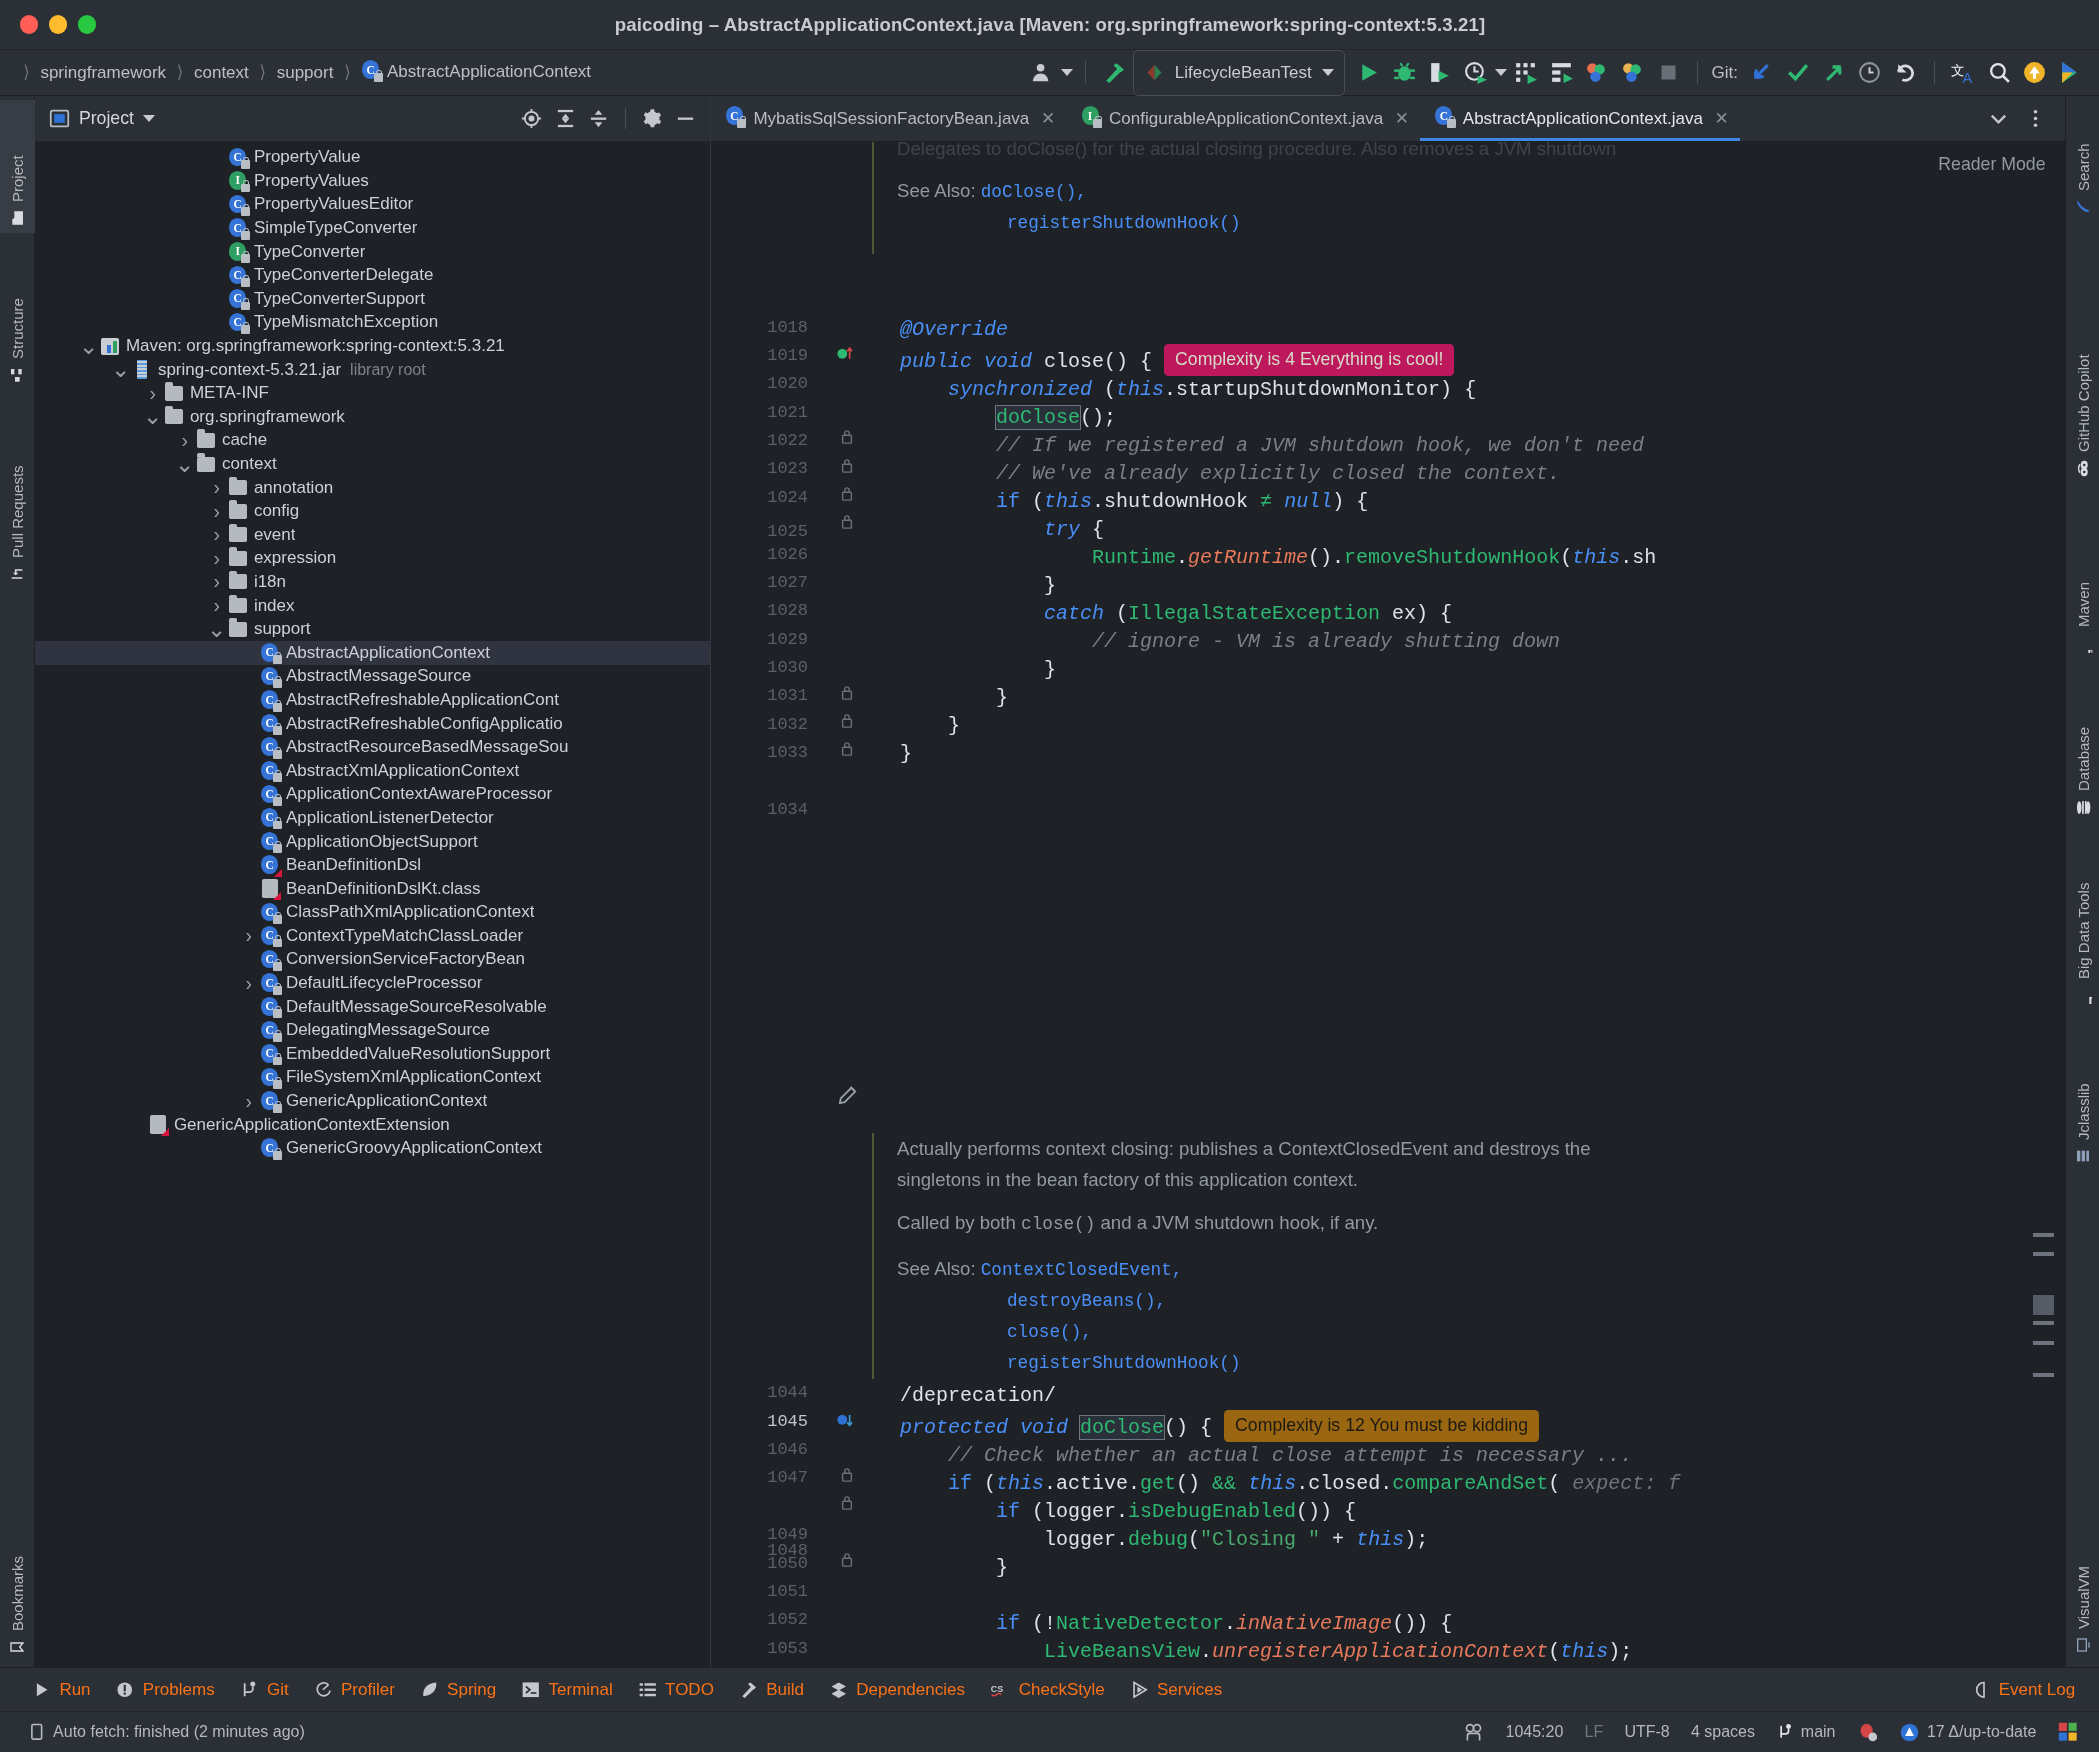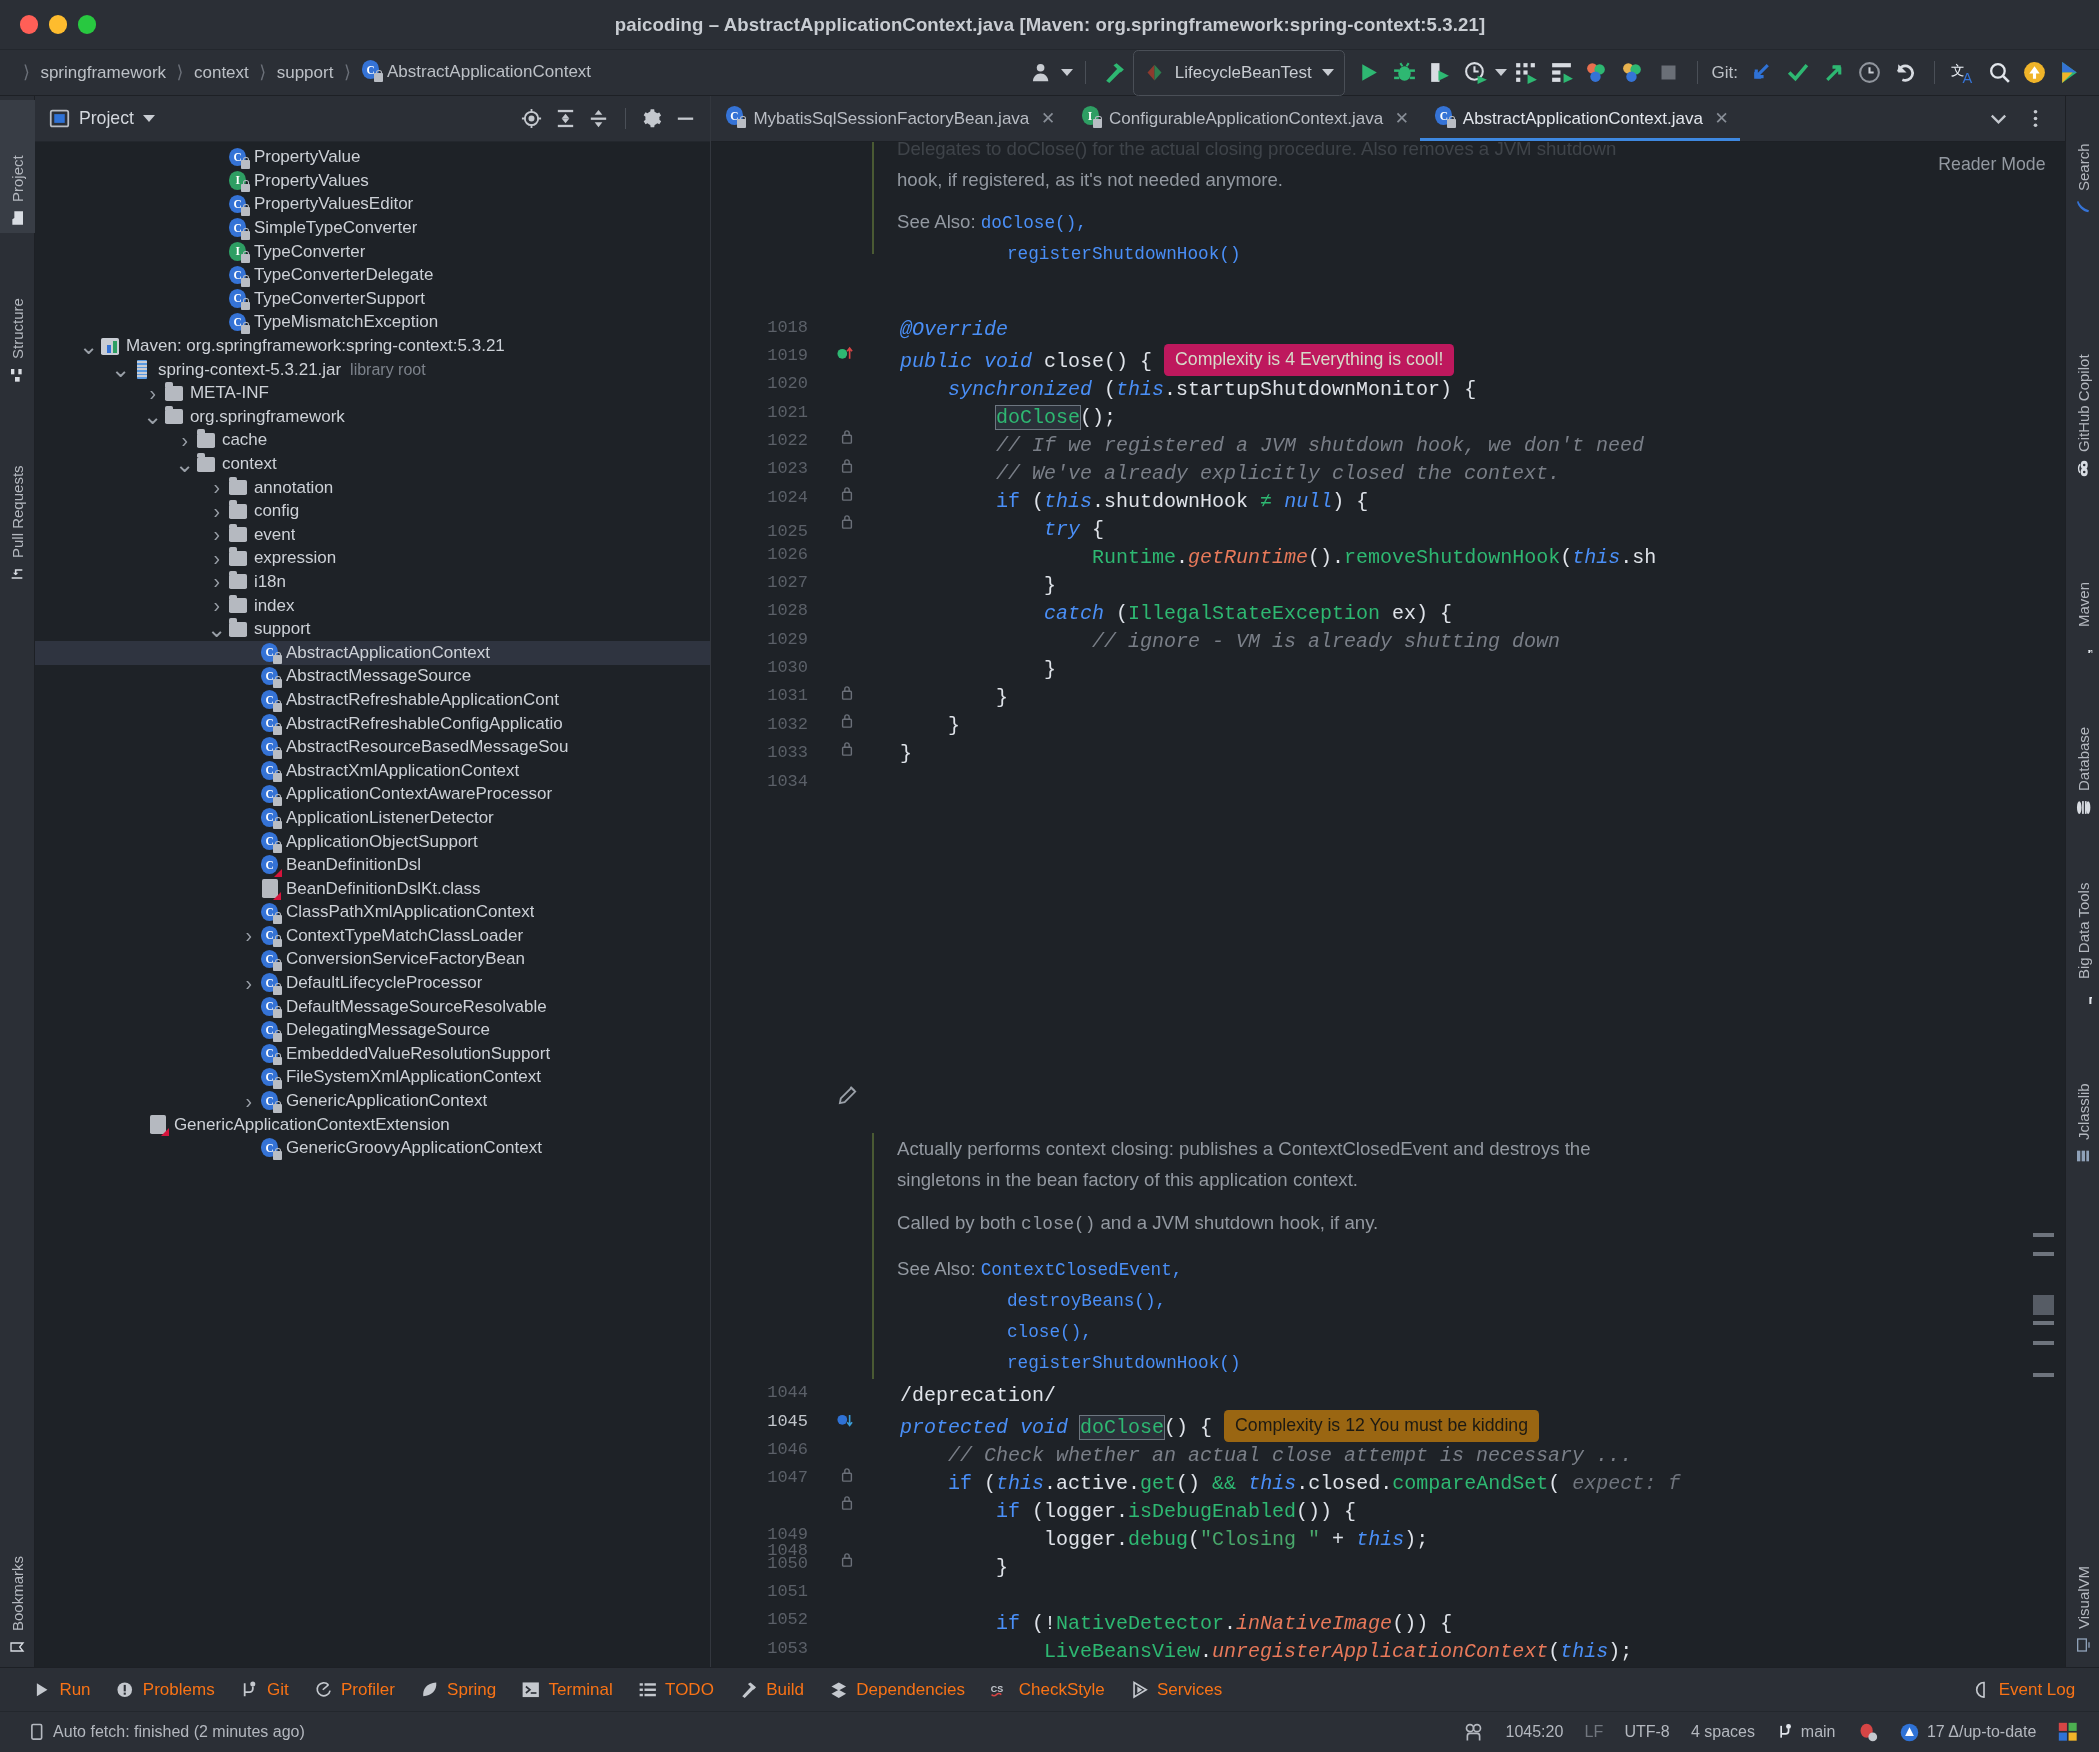--- a/index.html
+++ b/index.html
@@ -968,21 +968,21 @@
                 <path d="M5.5 7 V4.5 a2.5 2.5 0 015 0 V7"></path>
               </svg>
             </div>
             <div class="gut-ln" style="top: 601px;">1033</div>
             <div class="gut-mark" style="top: 599px; right: 17.7px;">
               <svg width="14" height="16" viewBox="0 0 16 18" fill="none" stroke="#6b7079" stroke-width="1.6">
                 <rect x="3" y="7" width="10" height="9" rx="1"></rect>
                 <path d="M5.5 7 V4.5 a2.5 2.5 0 015 0 V7"></path>
               </svg>
             </div>
-            <div class="gut-ln" style="top: 630px; margin-left: 10px;">1034</div>
+            <div class="gut-ln" style="top: 658px; margin-left: 10px;">1034</div>
             <div class="gut-ln" style="top: 1241px;">1044</div>
             <div class="gut-ln cur" style="top: 1270px;">1045</div>
             <div class="gut-mark" style="top: 1268px; right: 17.7px;">
               <svg width="19.5" height="19.5" viewBox="0 0 24 24">
                 <circle cx="9" cy="12" r="6" fill="#2f72d6"></circle>
                 <path d="M18 6 V18 M15 15 L18 19 L21 15" stroke="#3b9bd6" stroke-width="2" fill="none"></path>
               </svg>
             </div>
             <div class="gut-ln" style="top: 1298px;">1046</div>
             <div class="gut-ln" style="top: 1326px;">1047</div>
@@ -1017,21 +1017,20 @@
               </svg>
             </div>
           </div>
 
         <div class="code-col">
 
           <div class="cur-line" style="top:1020px;height:32px"></div>
 
           <div class="docblock" style="position:absolute;top:-8.9px;left:0;right:0;height:121px;">
             <div style="opacity:.28">Delegates to doClose() for the actual closing procedure. Also removes a JVM shutdown</div>
-            <div>hook, if registered, as it's not needed anymore.</div>
             <div style="height:10.6px"></div>
             <div>
               <span>See Also:</span>
               <span class="lnk">doClose(),</span>
             </div>
             <div style="padding-left:110px" class="lnk">registerShutdownHook()</div>
           </div>
           <div class="reader-mode" style="top:12.4px">Reader Mode</div>
 
           <pre class="code" style="position:absolute;top:174px;left:28px"><span class="anno">@Override</span>

